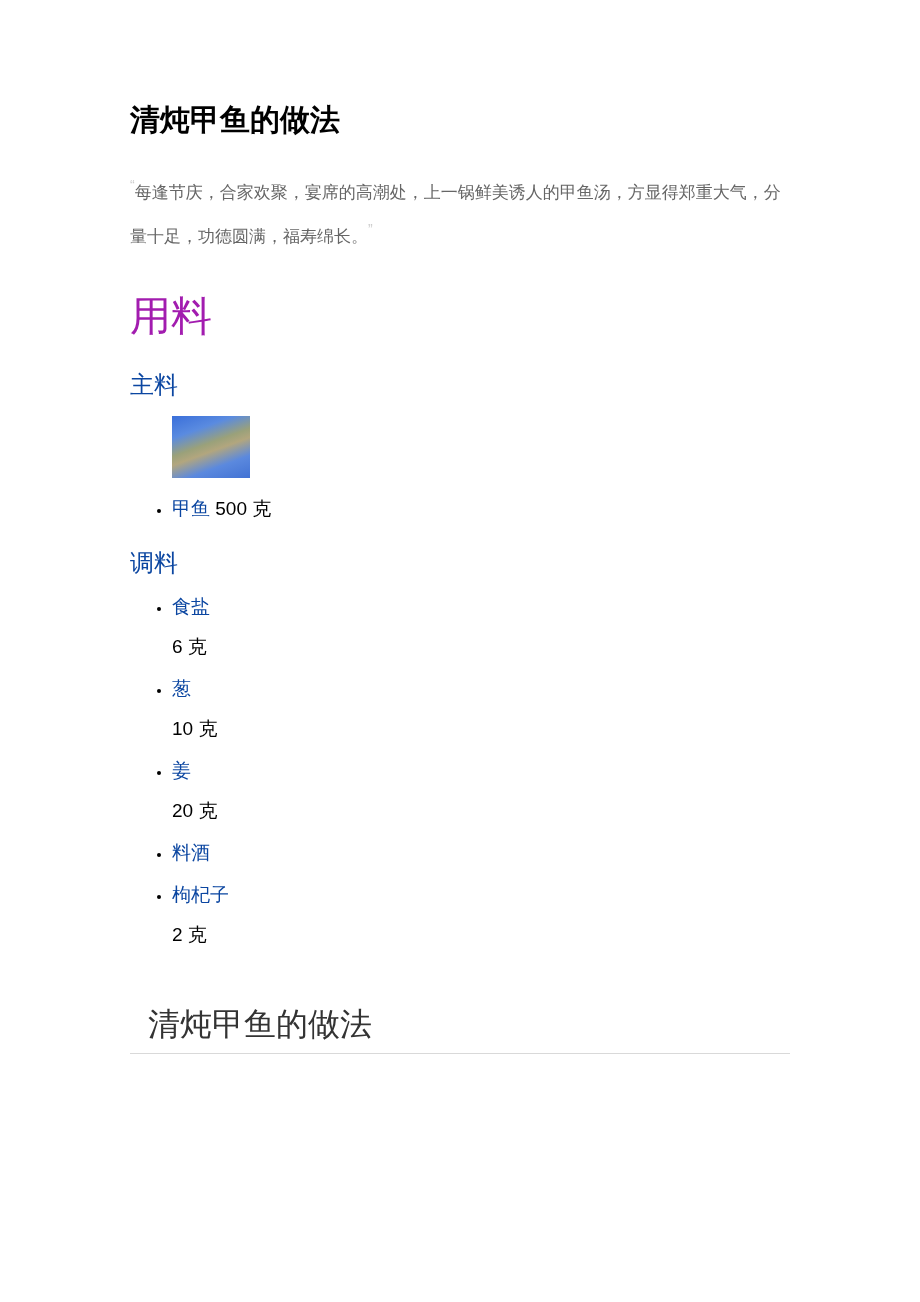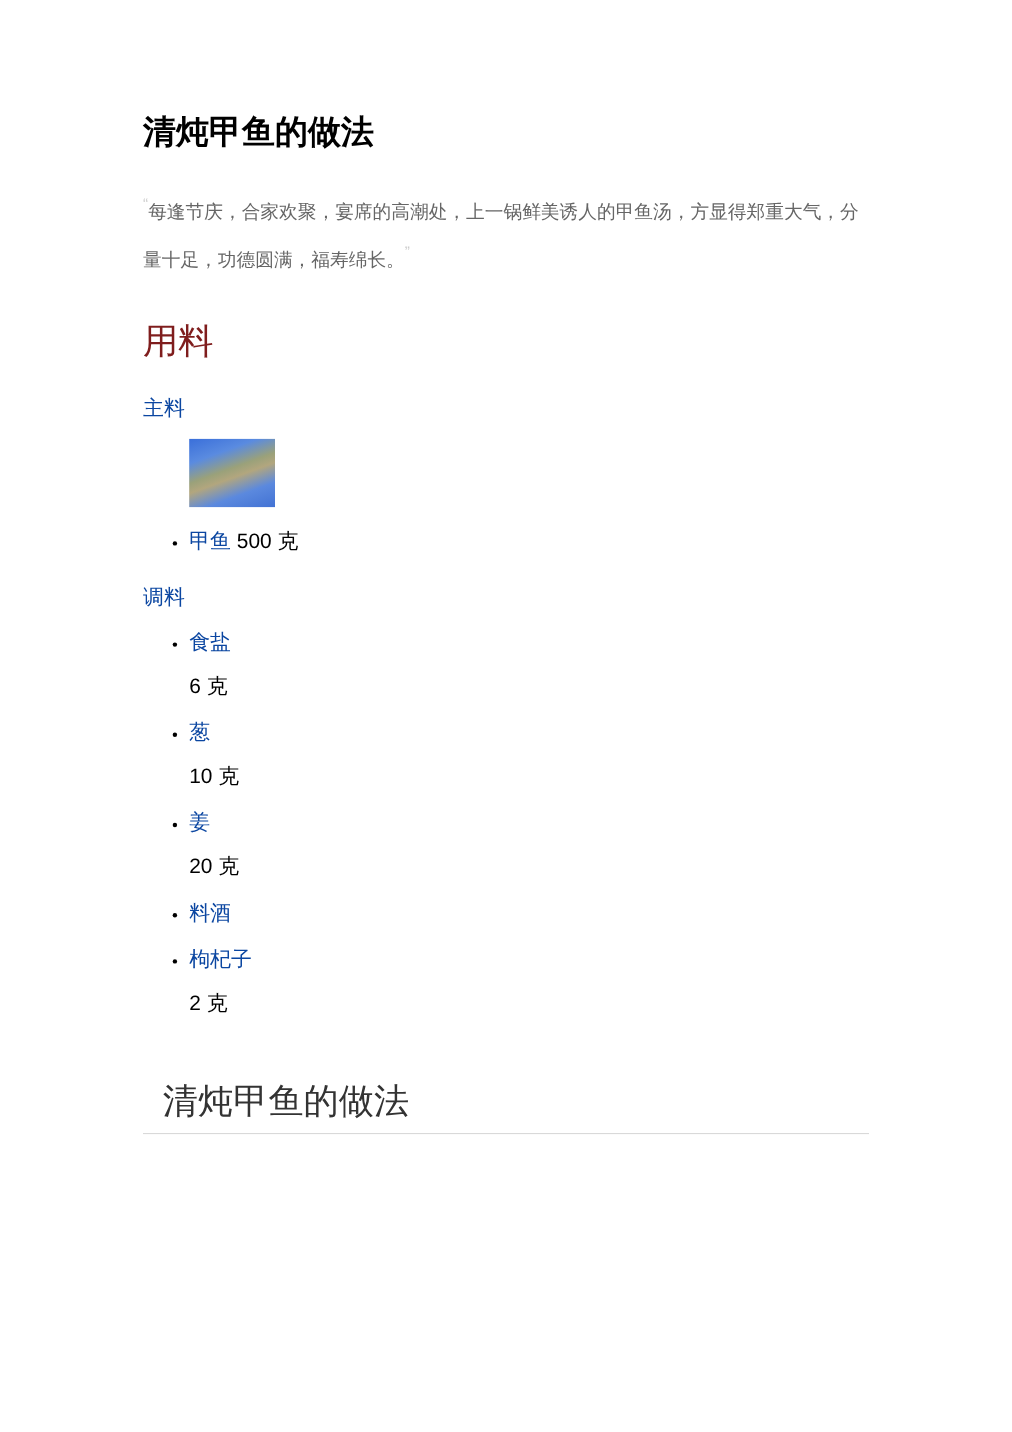--- a/index.html
+++ b/index.html
@@ -26,28 +26,28 @@
     }
     .quote-open, .quote-close {
       color: #cccccc;
       font-size: 14px;
       vertical-align: top;
       display: inline-block;
       position: relative;
       top: -4px;
     }
     h2.section {
-      font-size: 32px;
+      font-size: 41px;
       font-weight: normal;
-      color: #7f1d1d;
+      color: #a21caf;
       margin: 10px 0 25px 0;
     }
     .sub-label {
       color: #0b46a1;
-      font-size: 19px;
+      font-size: 24px;
       margin-bottom: 15px;
     }
     ul.ing-list {
       list-style: disc;
       padding-left: 42px;
       margin: 10px 0 25px 0;
     }
     ul.ing-list > li {
       margin-bottom: 16px;
       font-size: 14px;

